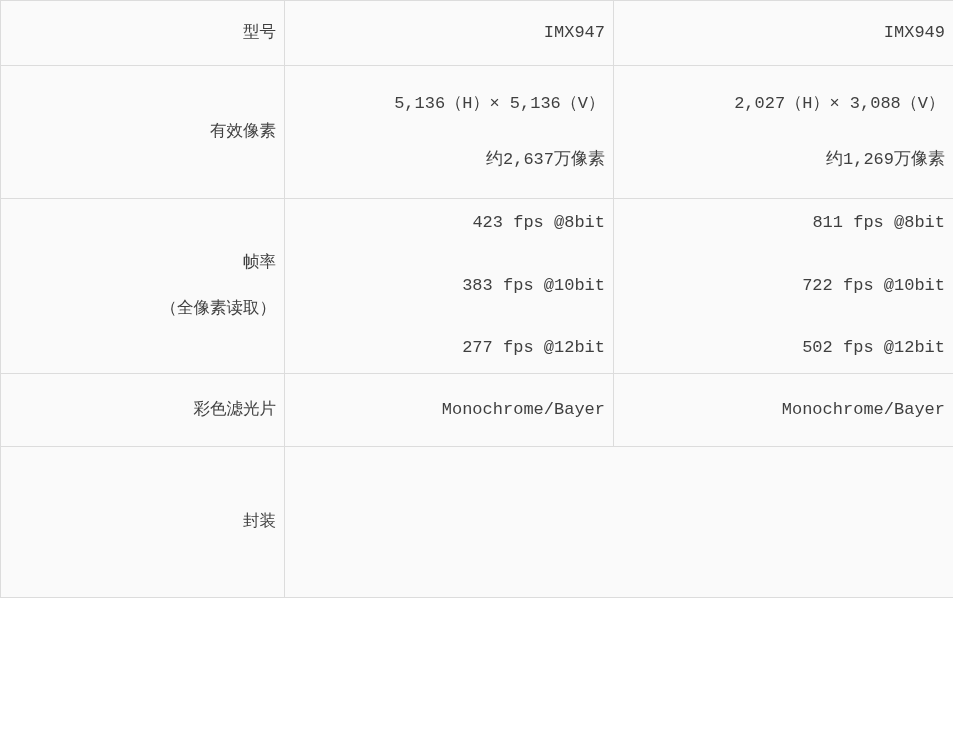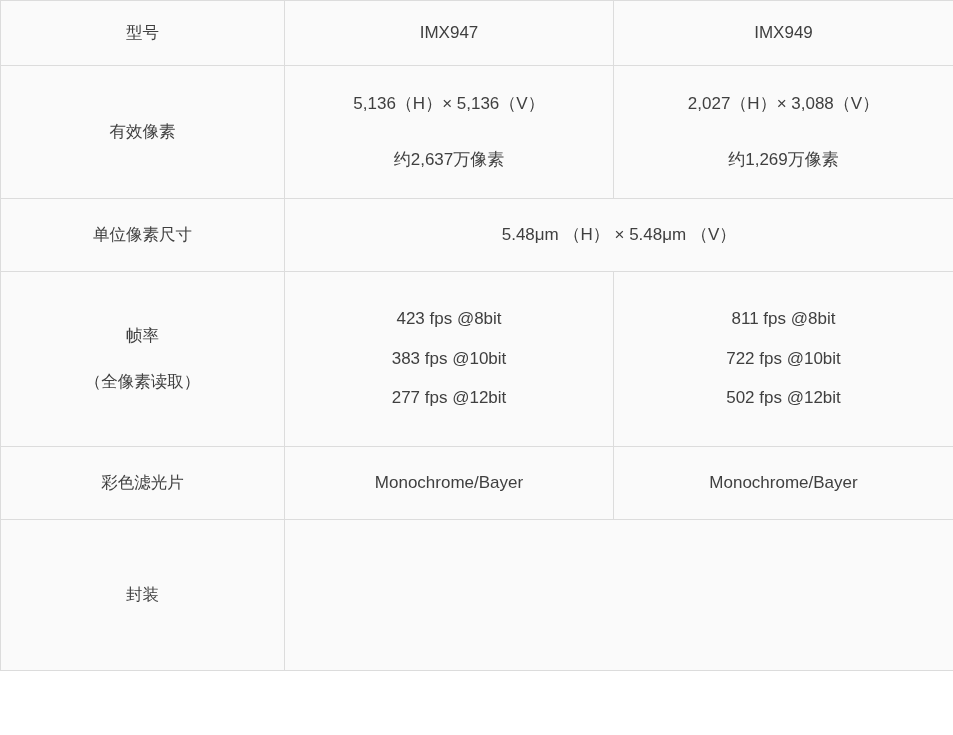--- a/index.html
+++ b/index.html
@@ -19,44 +19,44 @@
     width: 953px;
     table-layout: fixed;
     background: #fafafa;
   }
   #spec-table col.c-label { width: 284px; }
   #spec-table col.c-a { width: 329px; }
   #spec-table col.c-b { width: 340px; }
 
   #spec-table td {
     border: 1px solid #dcdcdc;
-    text-align: center;
+    text-align: right;
     vertical-align: middle;
     font-size: 17px;
     line-height: 1.55;
     padding: 10px 8px;
     color: #3f3f3f;
-    font-family: Liberation Sans, sans-serif;
+    font-family: Liberation Mono, monospace;
   }
   #spec-table td.label {
     font-size: 16.5px;
   }
   #spec-table tr.r-model td { height: 44px; }
   #spec-table tr.r-size td { height: 48px; }
   #spec-table tr.r-pixels td { height: 112px; }
   #spec-table tr.r-unit td { height: 52px; }
   #spec-table tr.r-fps td { height: 154px; }
   #spec-table tr.r-shutter td { height: 52px; }
   #spec-table tr.r-output td { height: 52px; }
   #spec-table tr.r-filter td { height: 52px; }
   #spec-table tr.r-package td { height: 130px; }
 
   .stack-line { display: block; }
   .pixels-cell .stack-line + .stack-line { margin-top: 30px; }
-  .fps-cell .stack-line + .stack-line { margin-top: 13px; }
+  .fps-cell .stack-line + .stack-line { margin-top: 36px; }
   .label-stack .stack-line + .stack-line { margin-top: 20px; }
 </style>
 </head>
 <body>
 
 <table id="spec-table">
   <colgroup>
     <col class="c-label">
     <col class="c-a">
     <col class="c-b">
@@ -74,24 +74,20 @@
       <td class="pixels-cell">
         <span class="stack-line">5,136（H）× 5,136（V）</span>
         <span class="stack-line">约2,637万像素</span>
       </td>
       <td class="pixels-cell">
         <span class="stack-line">2,027（H）× 3,088（V）</span>
         <span class="stack-line">约1,269万像素</span>
       </td>
     </tr>
 
-    <tr class="r-unit">
-      <td class="label">单位像素尺寸</td>
-      <td colspan="2">5.48μm （H） × 5.48μm （V）</td>
-    </tr>
 
     <tr class="r-fps">
       <td class="label label-stack">
         <span class="stack-line">帧率</span>
         <span class="stack-line">（全像素读取）</span>
       </td>
       <td class="fps-cell">
         <span class="stack-line">423 fps @8bit</span>
         <span class="stack-line">383 fps @10bit</span>
         <span class="stack-line">277 fps @12bit</span>

